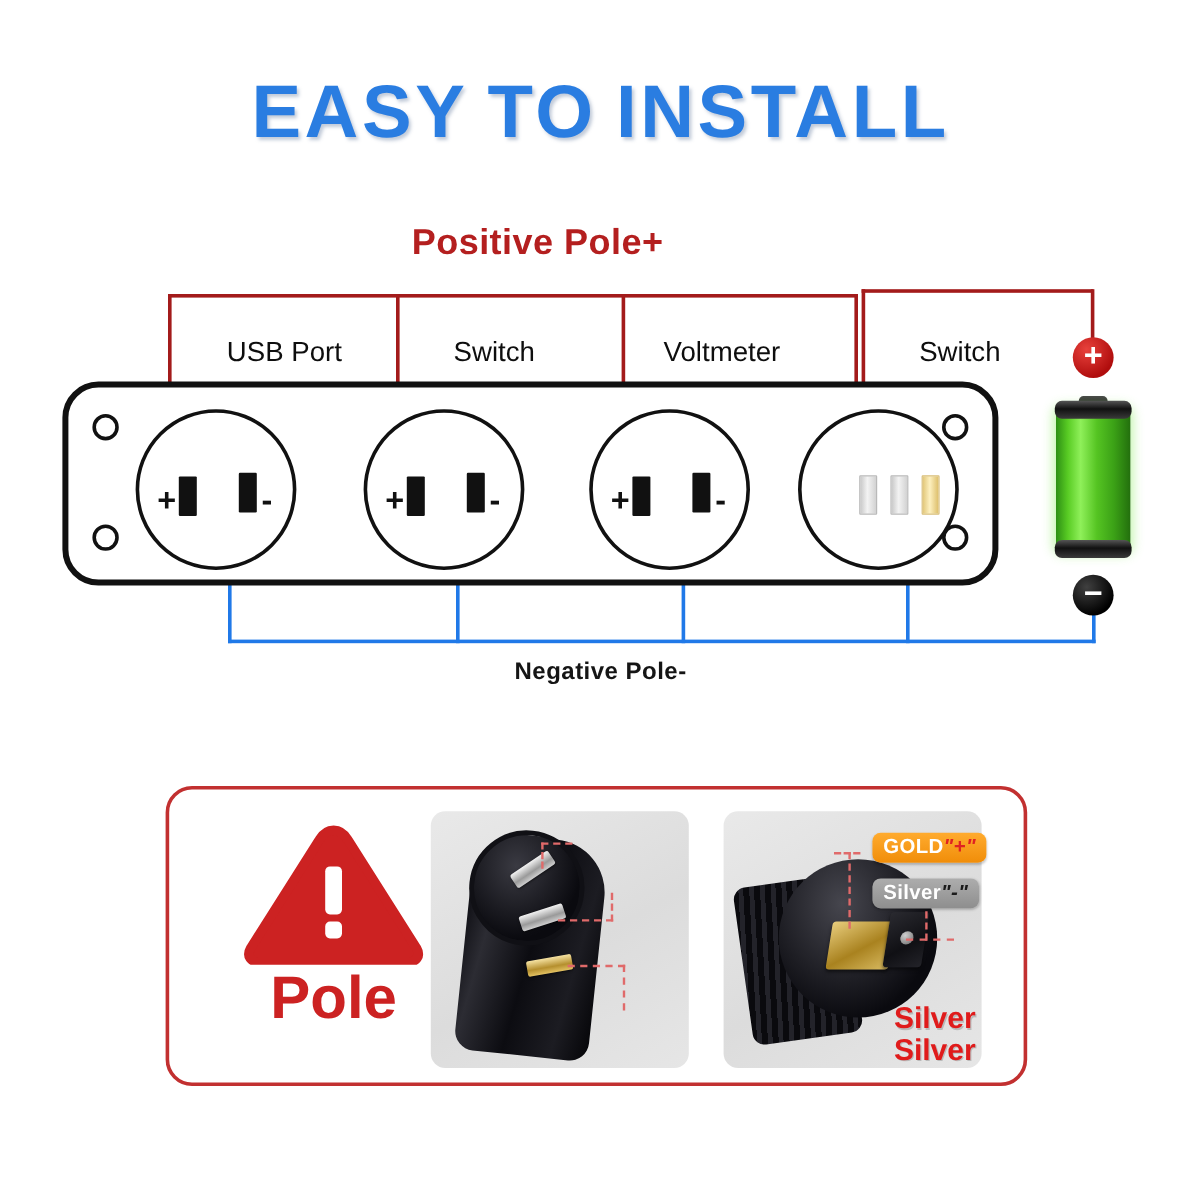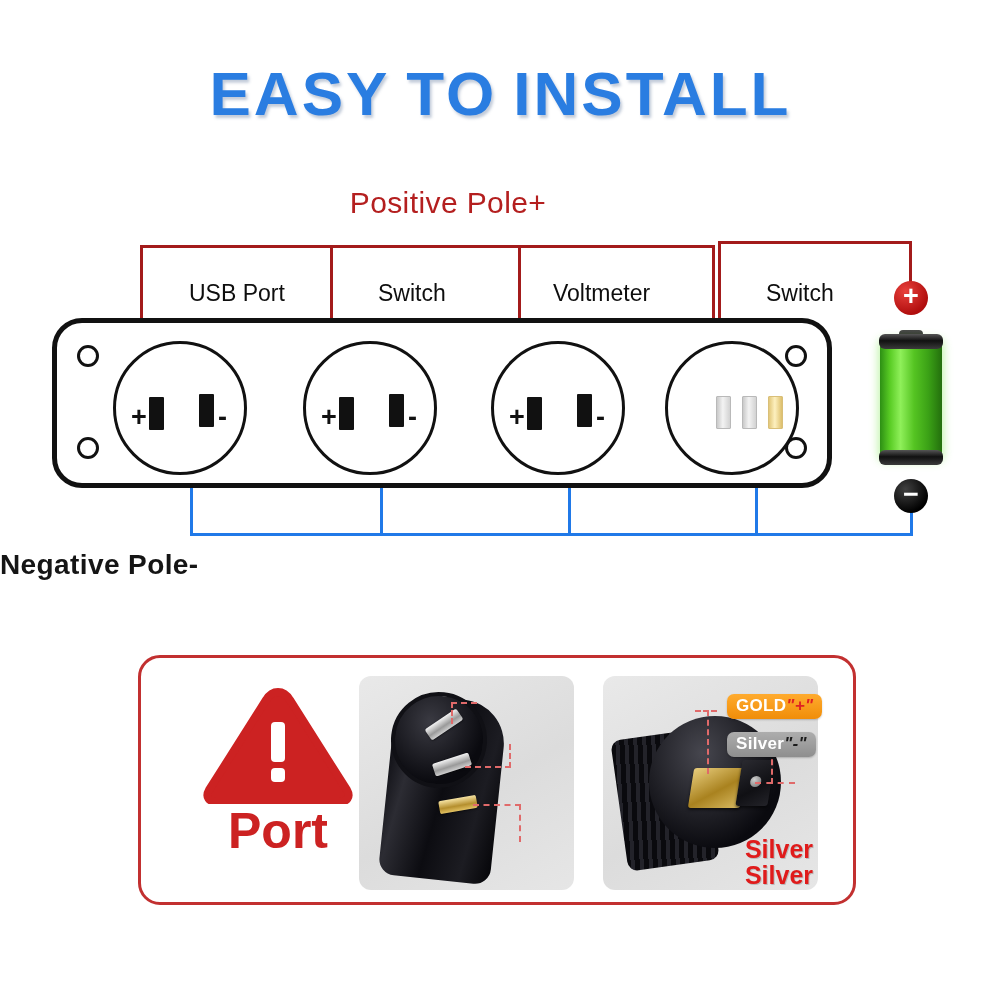--- a/index.html
+++ b/index.html
@@ -17,25 +17,25 @@
     font-size:62px;font-weight:bold;letter-spacing:3px;
     color:#2a7de1;
     text-shadow:2px 3px 3px rgba(120,140,170,.45);
     font-family:"Liberation Sans","DejaVu Sans",sans-serif;
   }
   #title .gap{display:inline-block;width:16px;}
 
   
   #pos-pole{
     position:absolute;left:0;top:186px;width:896px;text-align:center;
-    font-size:30px;font-weight:normal;color:#b41f1f;letter-spacing:.4px;
+    font-size:30px;font-weight:bold;color:#b41f1f;letter-spacing:.4px;
   }
   #neg-pole{
-    position:absolute;left:0;top:549px;width:1001px;text-align:left;
-    font-size:28px;font-weight:bold;color:#151515;letter-spacing:.4px;
+    position:absolute;left:0;top:549px;width:1001px;text-align:center;
+    font-size:20px;font-weight:bold;color:#151515;letter-spacing:.4px;
   }
 
   
   .comp-label{
     position:absolute;font-size:23px;color:#0e0e0e;white-space:nowrap;
     font-family:"Liberation Sans","DejaVu Sans",sans-serif;
     margin-left:24px;
   }
 
   
@@ -280,21 +280,21 @@
   <div id="note-box">
 
     <div id="note-block">
       <div class="tri">
         <svg width="150" height="118" viewBox="0 0 150 118" aria-hidden="true">
           <path d="M75 6 C80 6 84 9 87 14 L144 104 C148 111 144 116 136 116 L14 116 C6 116 2 111 6 104 L63 14 C66 9 70 6 75 6 Z" fill="#cc2222" stroke="#cc2222" stroke-width="8" stroke-linejoin="round"></path>
           <rect x="68" y="36" width="14" height="40" rx="4" fill="#ffffff"></rect>
           <rect x="68" y="82" width="14" height="14" rx="4" fill="#ffffff"></rect>
         </svg>
       </div>
-      <div id="note-word">Port</div>
+      <div id="note-word">Pole</div>
     </div>
 
     <div class="photo" id="photo-switch">
       <div class="sw-body"></div>
       <div class="sw-face"></div>
       <div class="spade" style="left:66px;top:42px;transform:rotate(-34deg);"></div>
       <div class="spade" style="left:74px;top:82px;transform:rotate(-18deg);"></div>
       <div class="spade g" style="left:80px;top:122px;transform:rotate(-10deg);"></div>
 
       <div class="leader-v" style="left:92px;top:26px;height:22px;"></div>

